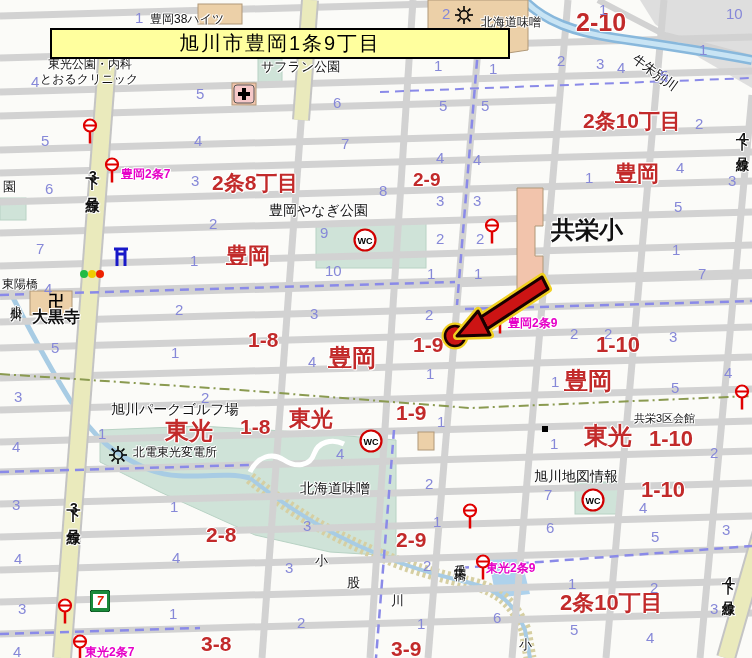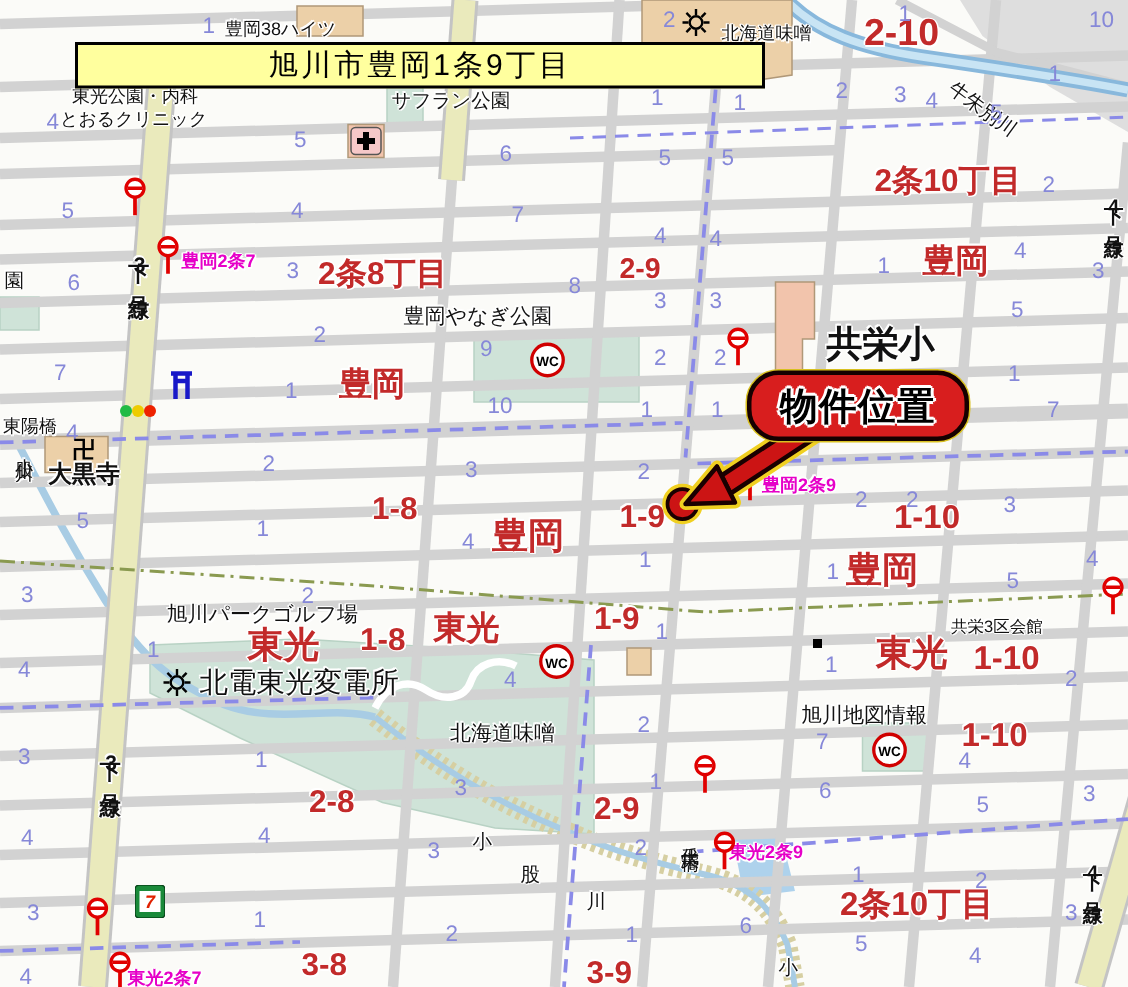--- a/index.html
+++ b/index.html
@@ -129,21 +129,21 @@
       <span class="lbl k" style="left: 481px; top: 16px;">北海道味噌</span>
       <span class="lbl k" style="left: 48px; top: 58px;">東光公園・内科</span>
       <span class="lbl k" style="left: 40px; top: 73px;">とおるクリニック</span>
       <span class="lbl k" style="left: 261px; top: 60px; font-size: 13px;">サフラン公園</span>
       <span class="lbl k" style="left: 269px; top: 203px; font-size: 14px;">豊岡やなぎ公園</span>
       <span class="lbl k" style="left: 551px; top: 218px; font-size: 24px; font-weight: bold;">共栄小</span>
       <span class="lbl k" style="left: 2px; top: 278px;">東陽橋</span>
       <span class="lbl k" style="left: 32px; top: 309px; font-size: 16px; font-weight: bold;">大黒寺</span>
       <span class="lbl k vert" style="left: 10px; top: 296px; font-size: 12px;">小股川</span>
       <span class="lbl k" style="left: 111px; top: 402px; font-size: 14px;">旭川パークゴルフ場</span>
-      <span class="lbl k" style="left: 133px; top: 446px; font-size: 19px;">北電東光変電所</span>
+      <span class="lbl k" style="left: 133px; top: 446px; font-size: 12px;">北電東光変電所</span>
       <span class="lbl k" style="left: 300px; top: 481px; font-size: 14px;">北海道味噌</span>
       <span class="lbl k" style="left: 534px; top: 469px; font-size: 14px;">旭川地図情報</span>
       <span class="lbl k" style="left: 634px; top: 413px; font-size: 11px;">共栄3区会館</span>
       <span class="lbl k vert" style="left: 454px; top: 554px; font-size: 12px;">千代栄橋</span>
       <span class="lbl k" style="left: 315px; top: 554px; font-size: 13px;">小</span>
       <span class="lbl k" style="left: 347px; top: 576px; font-size: 13px;">股</span>
       <span class="lbl k" style="left: 391px; top: 594px; font-size: 13px;">川</span>
       <span class="lbl k" style="left: 519px; top: 638px; font-size: 13px;">小</span>
       <span class="lbl k vert" style="left: 86px; top: 166px; font-size: 14px; font-weight: bold;">下3号線</span>
       <span class="lbl k vert" style="left: 67px; top: 498px; font-size: 14px; font-weight: bold;">下3号線</span>
@@ -384,15 +384,14 @@
 
   <svg id="arrow" width="752" height="658" viewBox="0 0 752 658">
     <g stroke-linejoin="round">
       <polygon points="542,277 548,289 487,329 481,317" fill="none" stroke="#f0d020" stroke-width="8"></polygon>
       <polygon points="457,336 478,311 490,335" fill="none" stroke="#f0d020" stroke-width="8"></polygon>
       <polygon points="542,277 548,289 487,329 481,317" fill="#cc1414" stroke="#1a0000" stroke-width="3"></polygon>
       <polygon points="457,336 478,311 490,335" fill="#cc1414" stroke="#1a0000" stroke-width="3"></polygon>
     </g>
   </svg>
 
-  <div id="callout">物件位置</div>
 
 </div>
 
 </body></html>

